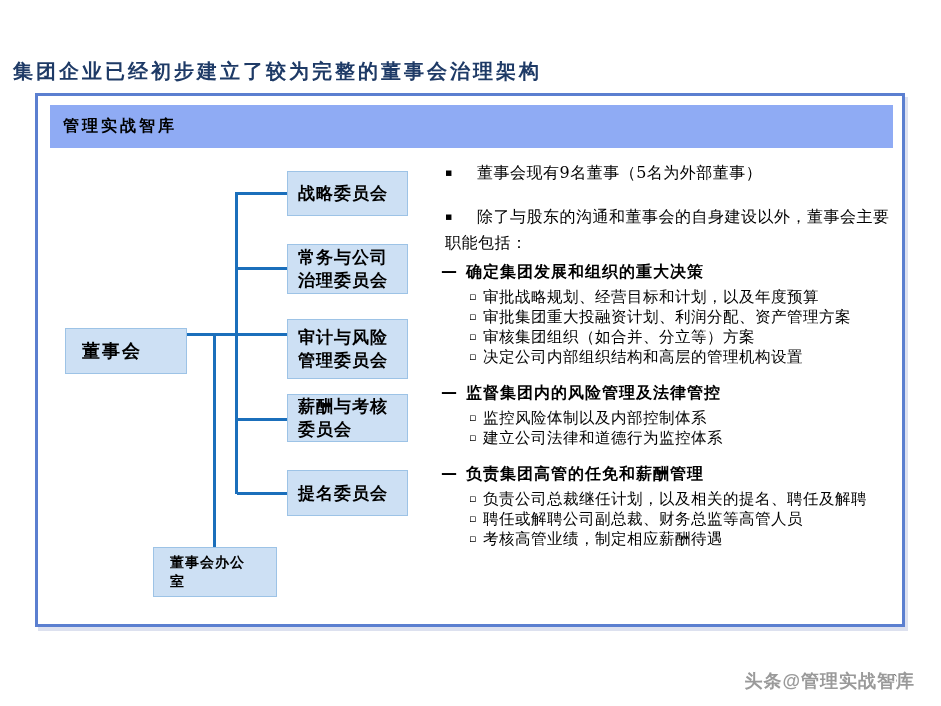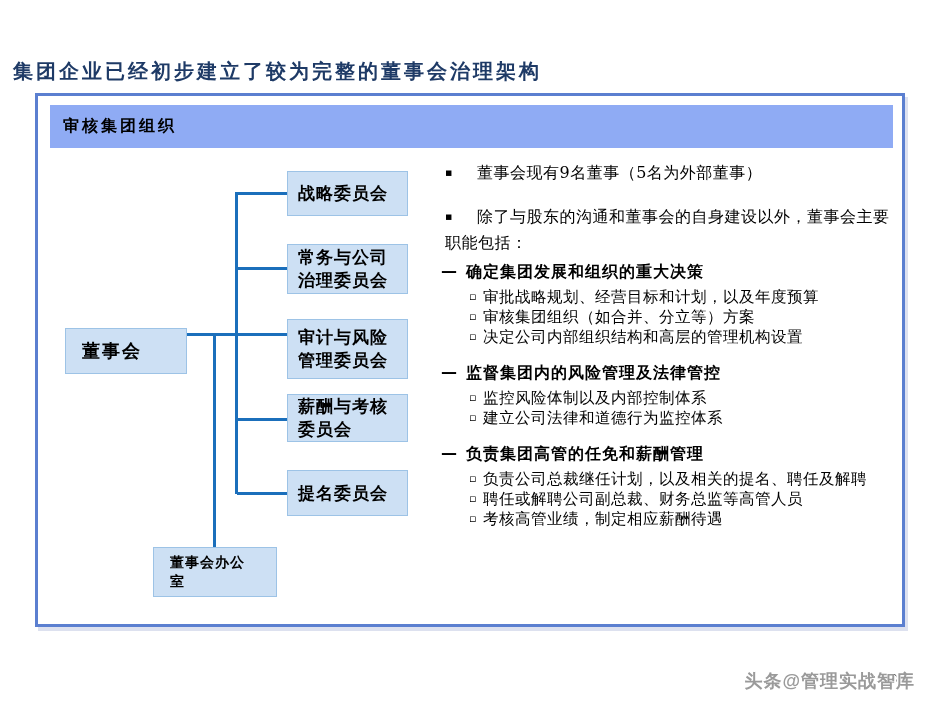--- a/index.html
+++ b/index.html
@@ -86,21 +86,21 @@
     font-family:"Liberation Sans","DejaVu Sans",sans-serif;
   }
 </style>
 </head>
 <body>
 
 <div class="slide-title">集团企业已经初步建立了较为完整的董事会治理架构</div>
 
 <div class="panel"></div>
 <div class="panel-header">
-  <span>审核集团组织</span>
+  <span>管理实战智库</span>
 </div>
 
 <div class="conn hmain"></div>
 <div class="conn trunk"></div>
 <div class="conn b0"></div>
 <div class="conn b1"></div>
 <div class="conn b3"></div>
 <div class="conn b4"></div>
 <div class="conn vdrop"></div>
 
@@ -120,20 +120,21 @@
 
   <div class="bullet second">
     <span class="bm">▪</span><span>除了与股东的沟通和董事会的自身建设以外，董事会主要职能包括：</span>
   </div>
 
   <div class="sec first">
     <div class="sec-h">
       <span class="dash">—</span><span>确定集团发展和组织的重大决策</span>
     </div>
     <div class="sub"><span class="sm">▫</span><span>审批战略规划、经营目标和计划，以及年度预算</span></div>
+    <div class="sub"><span class="sm">▫</span><span>审批集团重大投融资计划、利润分配、资产管理方案</span></div>
     <div class="sub"><span class="sm">▫</span><span>审核集团组织（如合并、分立等）方案</span></div>
     <div class="sub"><span class="sm">▫</span><span>决定公司内部组织结构和高层的管理机构设置</span></div>
   </div>
 
   <div class="sec">
     <div class="sec-h">
       <span class="dash">—</span><span>监督集团内的风险管理及法律管控</span>
     </div>
     <div class="sub"><span class="sm">▫</span><span>监控风险体制以及内部控制体系</span></div>
     <div class="sub"><span class="sm">▫</span><span>建立公司法律和道德行为监控体系</span></div>

